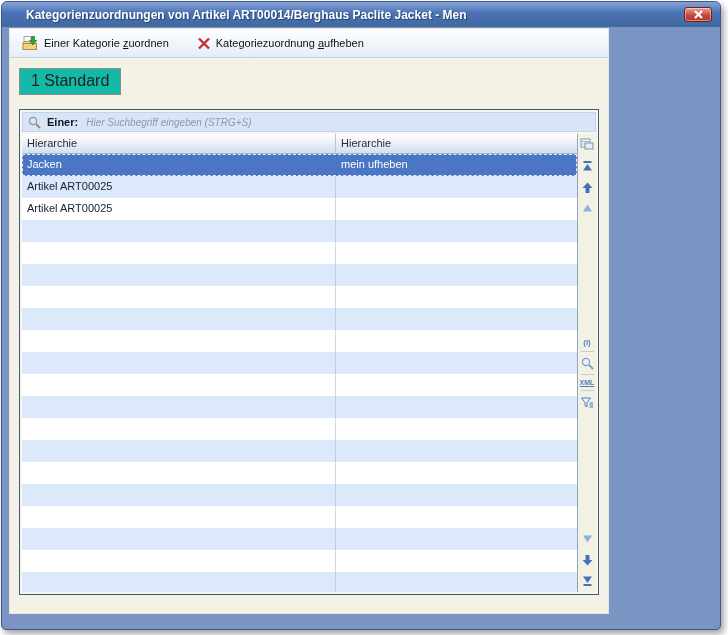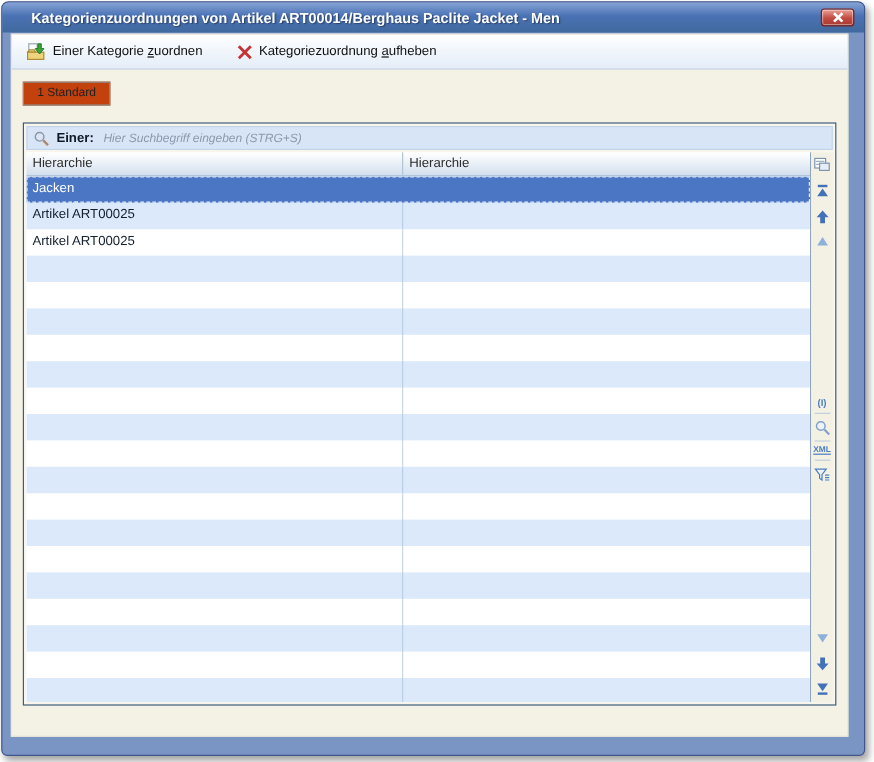--- a/index.html
+++ b/index.html
@@ -12,31 +12,31 @@
 
   .titlebar{height:25px;display:flex;align-items:center;padding:0 8px 0 24px;
     border-radius:5px 5px 0 0;
     background:linear-gradient(#86a3d6,var(--titlebar_blue,#4a72b4) 45%,#40699f);}
   .title-text{color:#fff;font-size:12px;font-weight:bold;
     text-shadow:1px 1px 1px rgba(34,55,95,.8);white-space:nowrap;}
   .close-btn{margin-left:auto;width:28px;height:15px;border:1px solid #7c1f1a;border-radius:3px;
     background:linear-gradient(#eaa49b,var(--close_red,#c34a41) 55%,#a93a31);
     box-shadow:inset 0 0 0 1px rgba(255,255,255,.4);display:flex;align-items:center;justify-content:center;cursor:default;}
 
-  .content{position:absolute;left:7px;top:26px;width:698px;height:586px;
+  .content{position:absolute;left:7px;top:26px;width:600px;height:586px;
     background:var(--background_cream,#f4f1e5);border:1px solid #e9e6da;}
 
   .toolbar{height:29px;display:flex;align-items:center;gap:20px;padding-left:8px;
     background:linear-gradient(#fefeff,#e4edf8);border-bottom:1px solid #c2d3e8;}
   .tbtn{display:flex;align-items:center;gap:5px;font-size:11px;color:#111;background:none;border:0;
     font-family:"Liberation Sans",sans-serif;padding:2px 4px;cursor:default;}
   .tbtn u{text-decoration:underline;}
 
-  .tab{display:inline-block;margin:10px 0 0 9px;padding:3px 11px 4px;font-size:10px;color:#222;
-    background:#c2410c;border:1px solid #8d8d8d;}
+  .tab{display:inline-block;margin:10px 0 0 9px;padding:3px 11px 4px;font-size:16px;color:#222;
+    background:#14b8a6;border:1px solid #8d8d8d;}
 
   .panel{margin:14px 9px 0 9px;height:486px;border:1px solid #3f5c7c;background:#f7f5ec;
     padding:2px;display:flex;flex-direction:column;}
 
   .searchbar{height:20px;margin-bottom:2px;display:flex;align-items:center;gap:6px;padding:0 5px;
     background:#d8e5f7;border:1px solid #c2d4ea;}
   .search-label{font-size:11px;font-weight:bold;color:#0f1925;}
   .search-input{flex:1;border:0;background:transparent;font-size:10px;outline:none;
     font-family:"Liberation Sans",sans-serif;color:#33435c;}
   .search-input::placeholder{font-style:italic;color:#8d99ad;opacity:1;}
@@ -44,21 +44,21 @@
   .gridwrap{flex:1;display:flex;min-height:0;}
   .tbl{flex:1;display:flex;flex-direction:column;background:#fff;border-right:1px solid #8fa6bd;min-width:0;}
   .thead{height:20px;display:flex;flex:none;
     background:linear-gradient(#ffffff,#e7eef6 55%,#d2dfee);border-bottom:1px solid #9fb6cf;}
   .th{font-size:11px;color:#2d2d2d;padding:3px 0 0 5px;}
   .th.c1{width:314px;border-right:1px solid #b4c4d6;}
   .th.c2{flex:1;}
   .tbody{flex:1;overflow:hidden;background:#fff;}
   .trow{height:22px;display:flex;font-size:11px;color:#14202e;}
   .trow.alt{background:var(--row_alt,#dbe9fa);}
-  .trow.sel{background:var(--selected_row,#4a76c4);color:#fff;outline:1px dashed #e9eef8;outline-offset:-1px;flex-direction:column;}
+  .trow.sel{background:var(--selected_row,#4a76c4);color:#fff;outline:1px dashed #e9eef8;outline-offset:-1px;}
   .cell{padding:4px 0 0 5px;white-space:nowrap;overflow:hidden;}
   .cell.c1{width:314px;border-right:1px solid rgba(160,185,215,.55);}
   .trow.sel .cell.c1{border-right-color:transparent;}
   .cell.c2{flex:1;}
 
   .strip{width:18px;flex:none;background:#f3f0e4;display:flex;flex-direction:column;align-items:center;}
   .strip-head{height:20px;width:100%;display:flex;align-items:center;justify-content:center;flex:none;}
   .sbtn{width:16px;height:14px;display:flex;align-items:center;justify-content:center;background:none;border:0;padding:0;cursor:default;}
   .sp{flex:1;}
   .sep{width:13px;height:1px;background:#c3cfdd;margin:4px 0;flex:none;}

